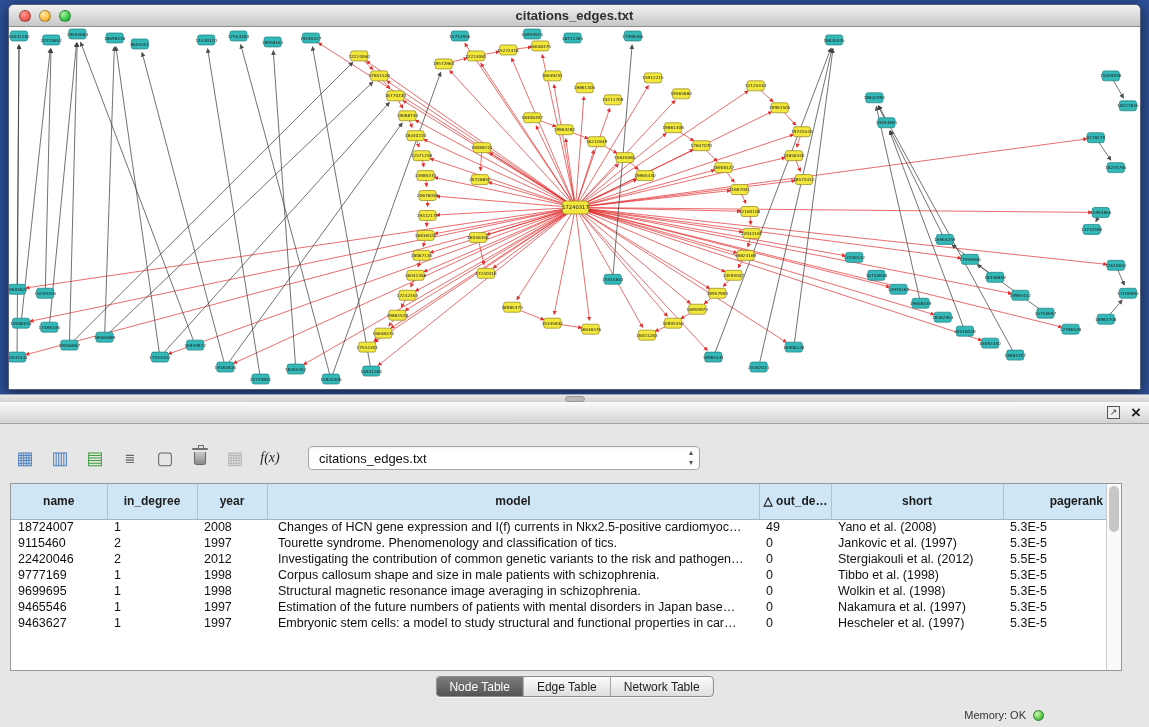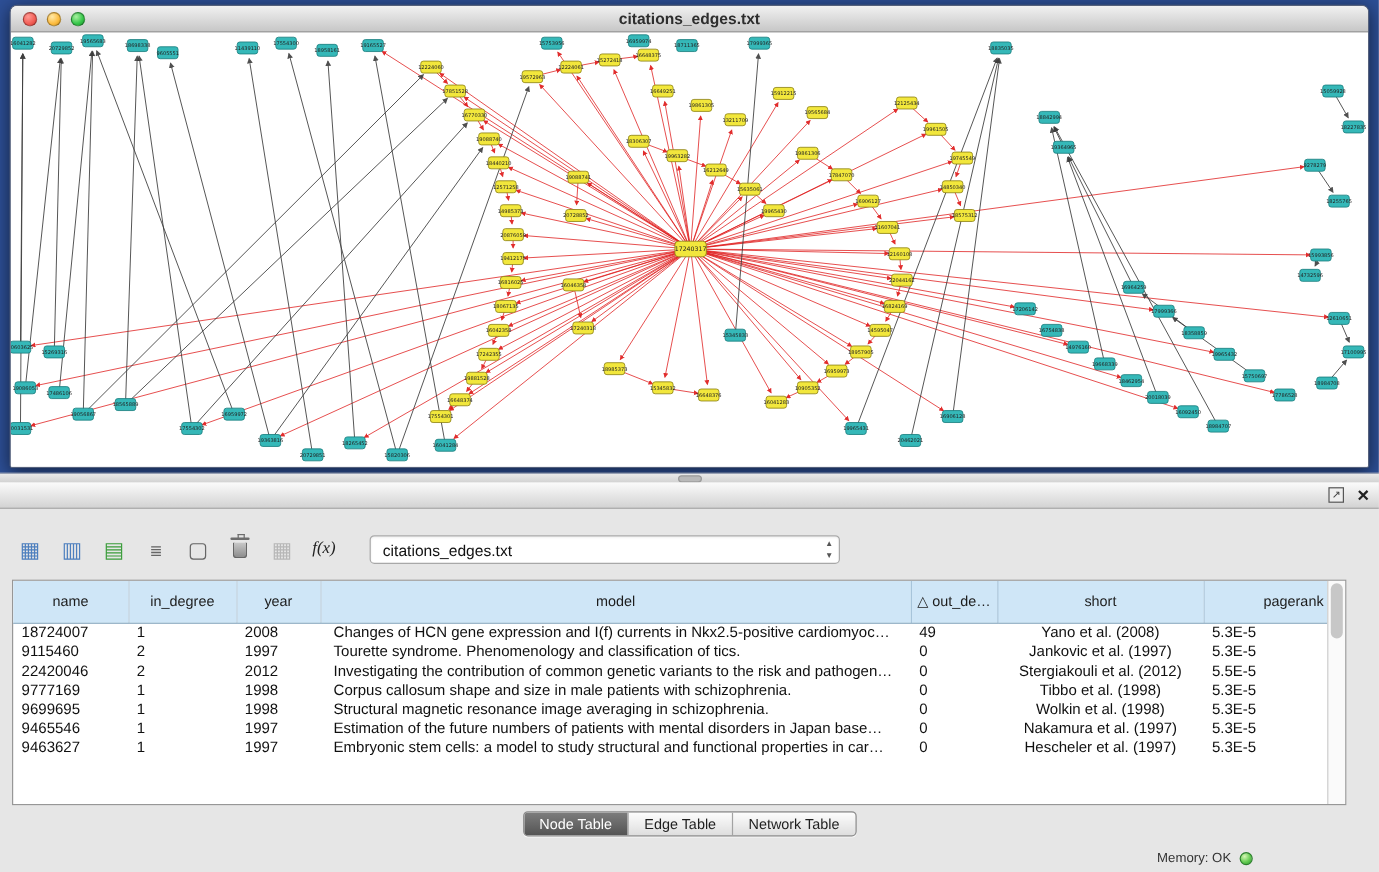--- a/index.html
+++ b/index.html
@@ -59,27 +59,27 @@
   .combo { margin-left:16px; width:392px; height:24px; background:#fff; border:1px solid #a8a8a8;
     border-radius:4px; display:flex; align-items:center; font-size:13px; color:#111;
     padding-left:10px; position:relative; box-shadow:inset 0 1px 2px rgba(0,0,0,.08); }
   .combo-arrows { position:absolute; right:6px; top:1px; font-size:8px; line-height:10px;
     color:#555; text-align:center; }
 
   .table-wrap { position:absolute; left:10px; top:58px; width:1112px; height:188px;
     background:#fff; border:1px solid #979797; overflow:hidden; }
   table { border-collapse:collapse; table-layout:fixed; width:1096px; }
   thead th { height:35px; background:#cfe6f7; border-right:1px solid #a7c4da;
-    border-bottom:1px solid #9db7ca; font-size:12px; font-weight:normal; color:#1c1c1c;
+    border-bottom:1px solid #9db7ca; font-size:12px; font-weight:bold; color:#1c1c1c;
     text-align:center; overflow:hidden; white-space:nowrap; padding:0 4px; }
   thead th:last-child { border-right:none;text-align:right; }
   tbody td { height:16px; font-size:12.5px; color:#101010; padding:0 7px;
     white-space:nowrap; overflow:hidden; text-overflow:ellipsis; }
   tbody td.c3 { padding-left:11px; }
-  tbody td.c5 { text-align:center; }
+  tbody td.c5 { }
   .vscroll { position:absolute; right:0; top:0; width:15px; height:100%;
     background:#fafafa; border-left:1px solid #cccccc; }
   .vthumb { position:absolute; left:2px; right:2px; top:2px; height:46px;
     background:#c7c7c7; border-radius:6px; }
 
   .tabs { position:absolute; left:50%; top:251px; transform:translateX(-50%);
     display:flex; height:21px; border:1px solid #8c8c8c; border-radius:4px; overflow:hidden;
     background:linear-gradient(#fdfdfd,#dedede); box-shadow:0 1px 0 rgba(255,255,255,.7); }
   .tab { padding:0 13px; line-height:20px; font-size:12px; color:#1e1e1e;
     border-right:1px solid #a3a3a3; cursor:default; }

